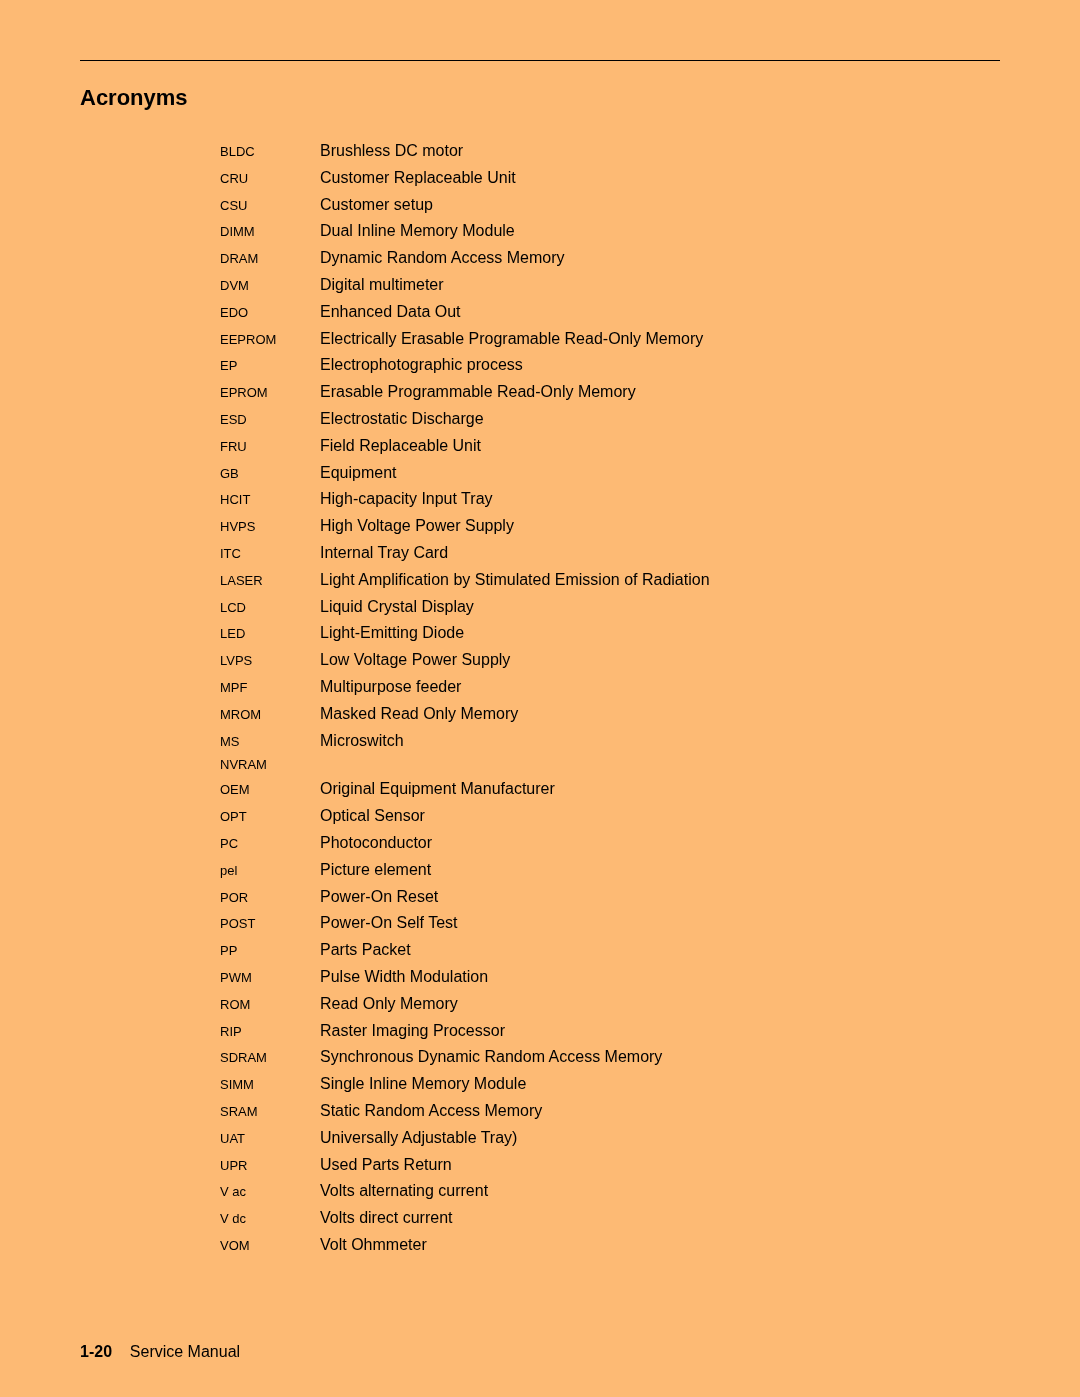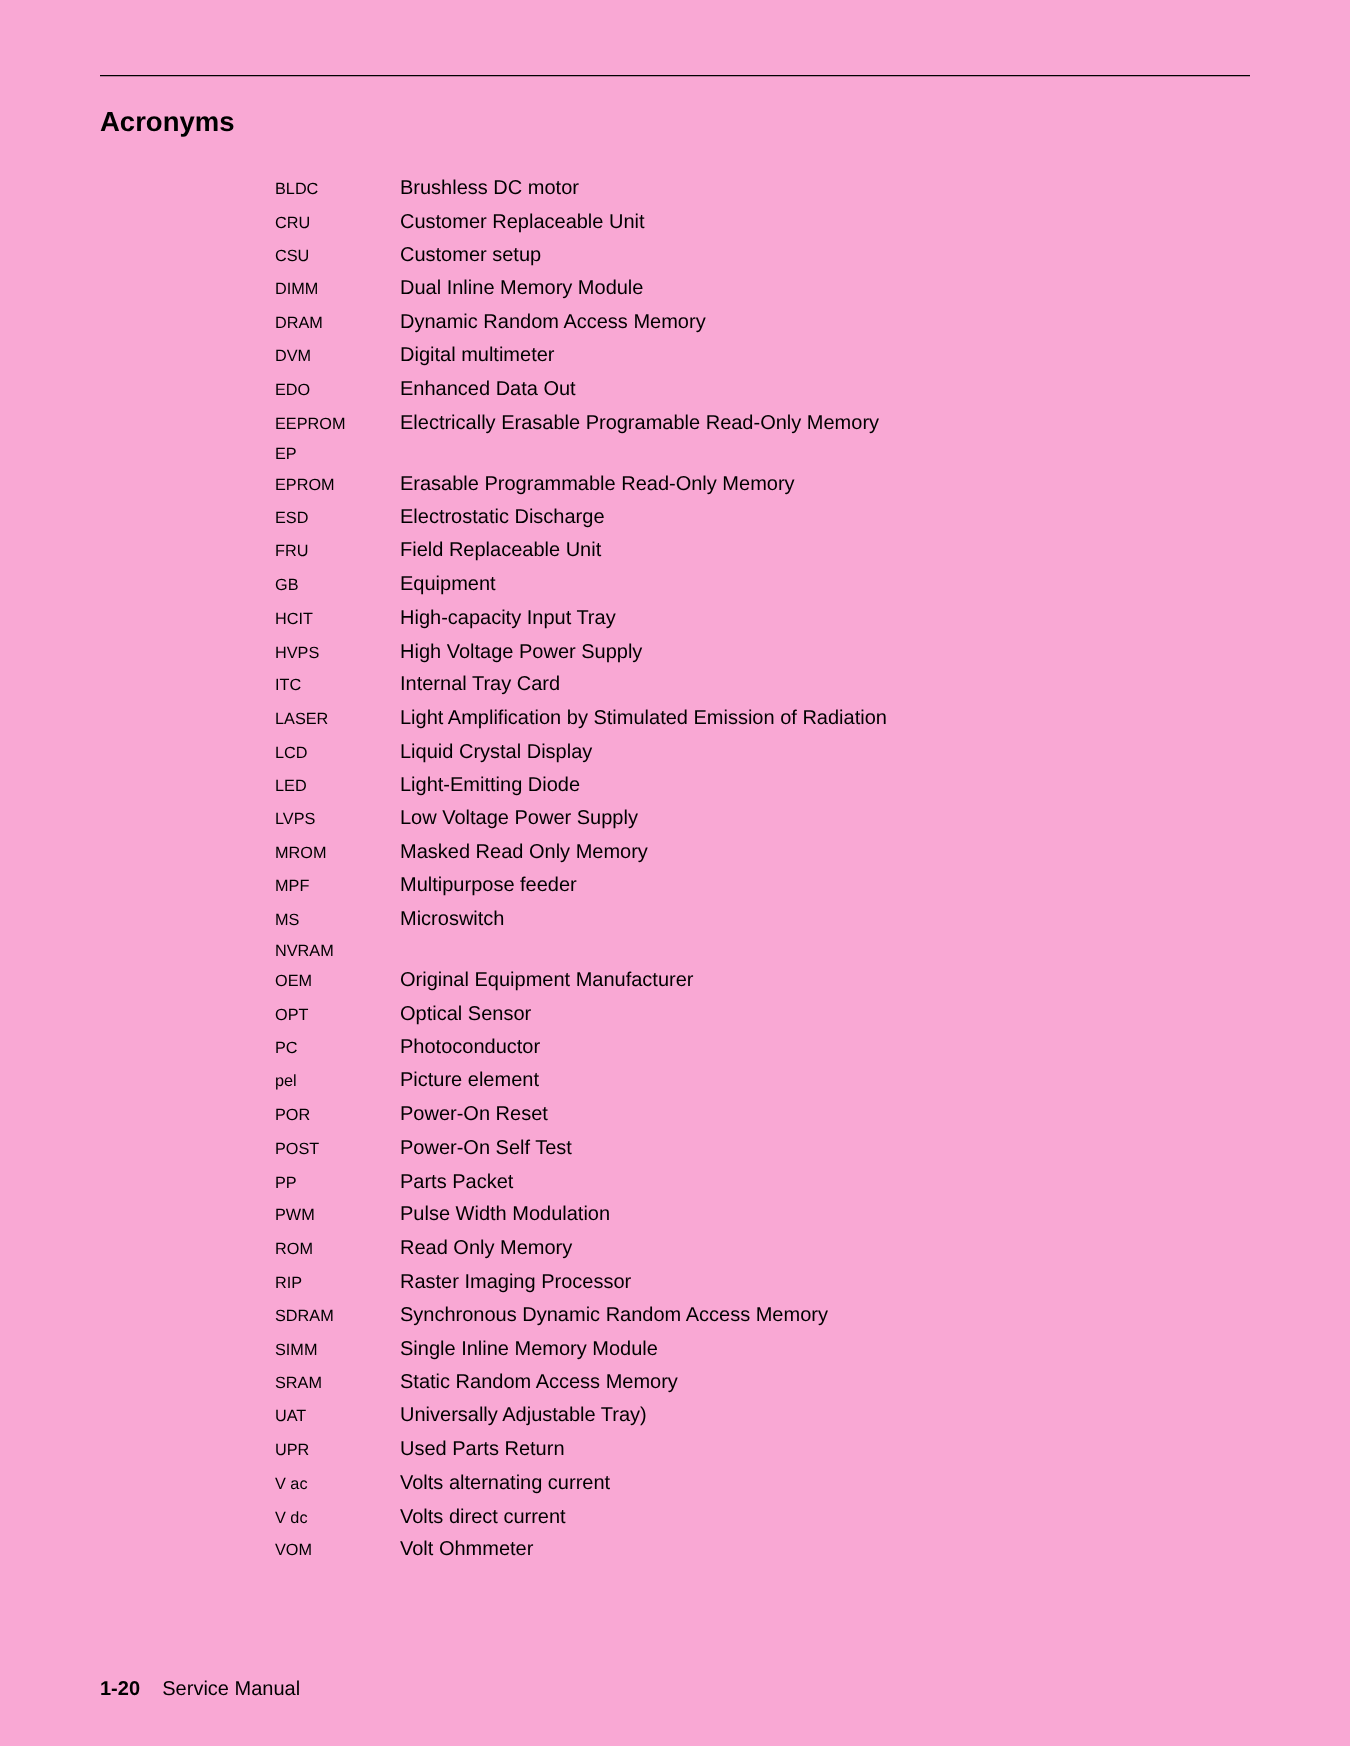--- a/index.html
+++ b/index.html
@@ -13,21 +13,21 @@
       font-family: Arial, Helvetica, sans-serif;
       font-size: 13px;
       color: #000000;
       width: 1080px;
       min-height: 1397px;
     }
 
     .page {
       width: 1080px;
       min-height: 1397px;
-      background: #f9a8d4;
+      background: #fdba74;
       padding: 60px 80px 80px 80px;
       position: relative;
     }
 
     .top-divider {
       border: none;
       border-top: 1.5px solid #000000;
       margin-bottom: 24px;
     }
 
@@ -112,20 +112,21 @@
       <div class="acronym-row">
         <span class="acronym-code">EDO</span>
         <span class="acronym-definition">Enhanced Data Out</span>
       </div>
       <div class="acronym-row">
         <span class="acronym-code">EEPROM</span>
         <span class="acronym-definition">Electrically Erasable Programable Read-Only Memory</span>
       </div>
       <div class="acronym-row">
         <span class="acronym-code">EP</span>
+        <span class="acronym-definition">Electrophotographic process</span>
       </div>
       <div class="acronym-row">
         <span class="acronym-code">EPROM</span>
         <span class="acronym-definition">Erasable Programmable Read-Only Memory</span>
       </div>
       <div class="acronym-row">
         <span class="acronym-code">ESD</span>
         <span class="acronym-definition">Electrostatic Discharge</span>
       </div>
       <div class="acronym-row">
@@ -158,26 +159,26 @@
       </div>
       <div class="acronym-row">
         <span class="acronym-code">LED</span>
         <span class="acronym-definition">Light-Emitting Diode</span>
       </div>
       <div class="acronym-row">
         <span class="acronym-code">LVPS</span>
         <span class="acronym-definition">Low Voltage Power Supply</span>
       </div>
       <div class="acronym-row">
+        <span class="acronym-code">MPF</span>
+        <span class="acronym-definition">Multipurpose feeder</span>
+      </div>
+      <div class="acronym-row">
         <span class="acronym-code">MROM</span>
         <span class="acronym-definition">Masked Read Only Memory</span>
-      </div>
-      <div class="acronym-row">
-        <span class="acronym-code">MPF</span>
-        <span class="acronym-definition">Multipurpose feeder</span>
       </div>
       <div class="acronym-row">
         <span class="acronym-code">MS</span>
         <span class="acronym-definition">Microswitch</span>
       </div>
       <div class="acronym-row">
         <span class="acronym-code">NVRAM</span>
       </div>
       <div class="acronym-row">
         <span class="acronym-code">OEM</span>

